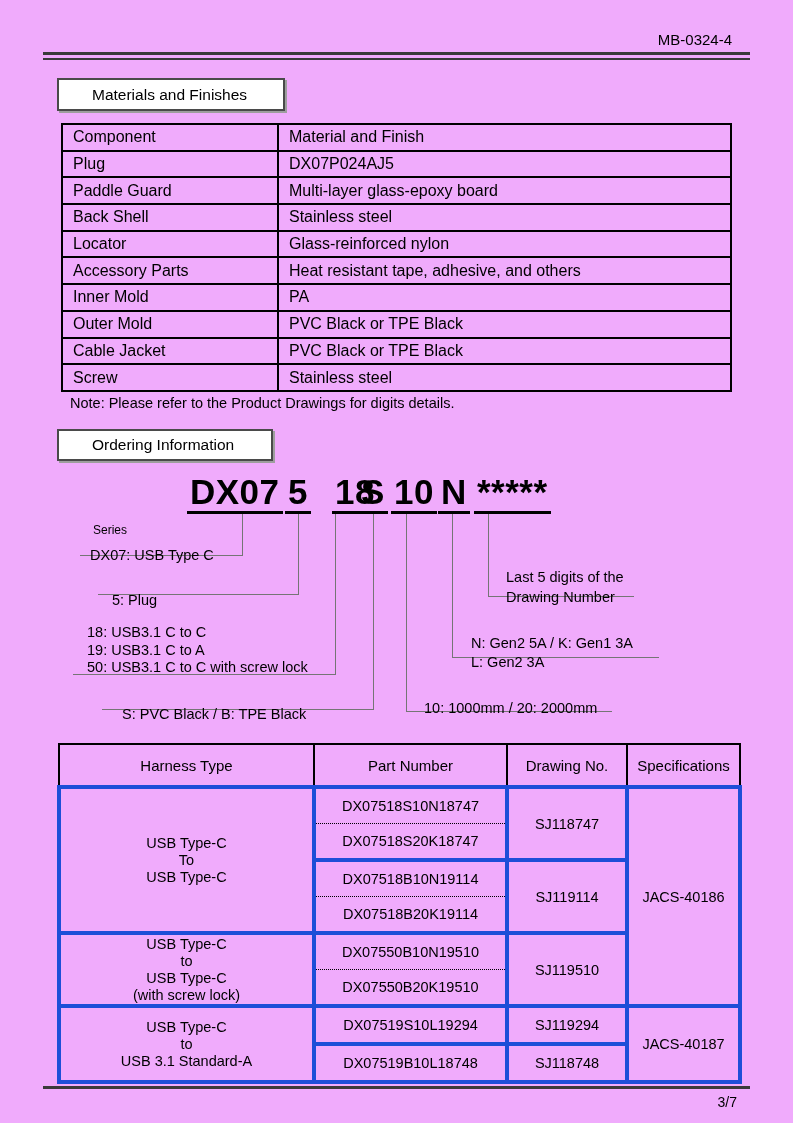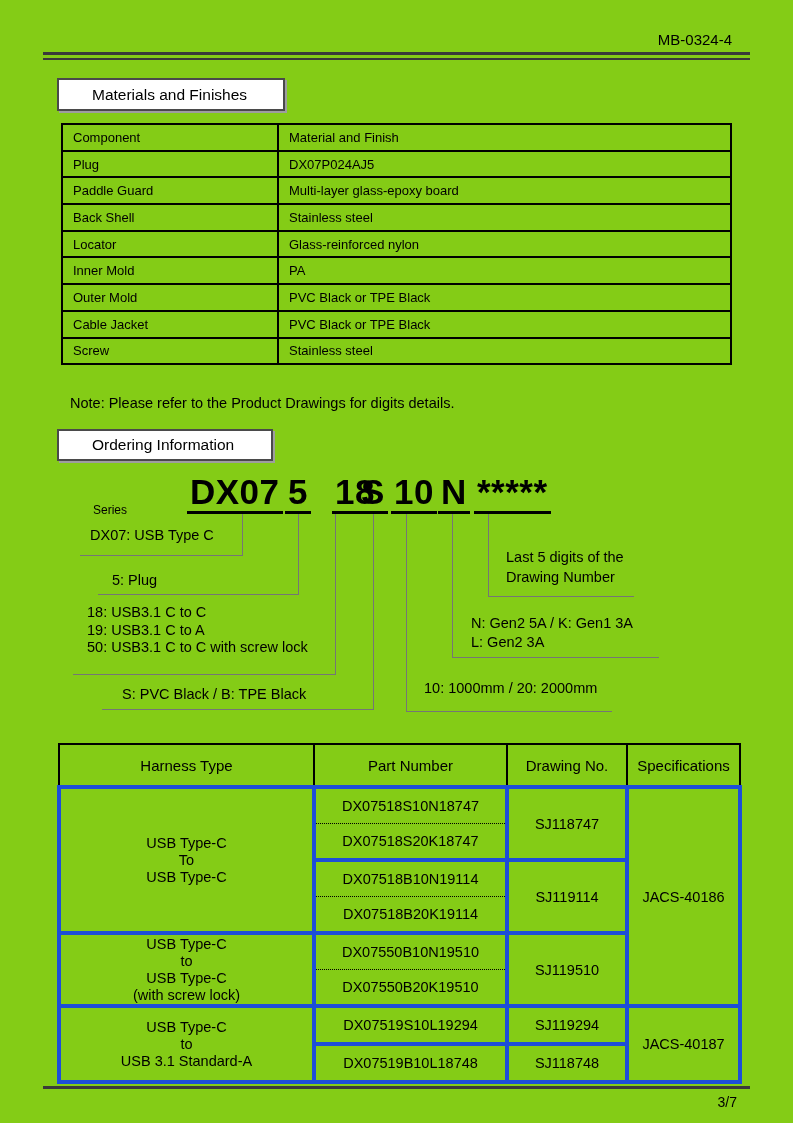--- a/index.html
+++ b/index.html
@@ -1,42 +1,42 @@
 <!DOCTYPE html>
 <html><head>
 <meta charset="utf-8">
 <style>
   html,body{margin:0;padding:0;background:#e8e8e8;}
   .page{
-    position:relative;width:793px;height:1123px;background:#84cc16;
+    position:relative;width:793px;height:1123px;background:#f0abfc;
     font-family:"Liberation Sans","DejaVu Sans",sans-serif;color:#000;
     margin:0 auto;overflow:hidden;
   }
   
   .doc-number{position:absolute;top:31px;right:61px;font-size:15px;}
   .rule-top{position:absolute;left:43px;top:52px;width:707px;height:8px;
     border-top:3px solid #3a3a3a;border-bottom:2px solid #3a3a3a;box-sizing:border-box;}
   
   .section-box{position:absolute;border:2px solid #4a4a4a;box-shadow:2px 2px 0 #9e9e9e;
     background:#fff;display:flex;align-items:center;font-size:15.5px;
     padding-left:33px;box-sizing:border-box;}
   #materials-box{left:57px;top:78px;width:228px;height:33px;}
   #ordering-box{left:57px;top:429px;width:216px;height:32px;}
   
   .materials-table{position:absolute;left:61px;top:123px;width:669px;
-    border-collapse:collapse;table-layout:fixed;font-size:13px;}
+    border-collapse:collapse;table-layout:fixed;font-size:16px;}
   .materials-table td{border:2px solid #000;height:24.7px;padding:0 4px 0 10px;
     vertical-align:middle;overflow:hidden;white-space:nowrap;}
   .materials-note{position:absolute;left:70px;top:395px;font-size:14.5px;}
   
   .pn-seg{position:absolute;top:474px;font-size:35px;font-weight:bold;line-height:36px;
     border-bottom:3px solid #000;padding:0 3px 1px 3px;letter-spacing:0.5px;}
   .vline{position:absolute;width:0;border-left:1.5px solid #757575;}
   .hline{position:absolute;height:0;border-top:1.5px solid #757575;}
-  .co-label{position:absolute;font-size:14.5px;line-height:17.5px;white-space:nowrap;}
+  .co-label{position:absolute;font-size:14.5px;line-height:17.5px;white-space:nowrap;margin-top:20px;}
   .co-small{font-size:12px;}
   
   .harness-table{position:absolute;left:57px;top:743px;width:681px;
     border-collapse:collapse;table-layout:fixed;font-size:14.5px;text-align:center;}
   .harness-table th{border:2px solid #000;height:38px;font-weight:normal;font-size:15px;}
   .harness-table td{border:4px solid #1d4ed8;height:34px;padding:0;vertical-align:middle;}
   .harness-table td.dot-b{border-bottom:1px dotted #000;}
   .harness-table td.dot-t{border-top:1px dotted #000;}
   .cell-lines div{line-height:17px;}
   
@@ -74,20 +74,24 @@
           <td>Paddle Guard</td>
           <td>Multi-layer glass-epoxy board</td>
         </tr>
     <tr>
           <td>Back Shell</td>
           <td>Stainless steel</td>
         </tr>
     <tr>
           <td>Locator</td>
           <td>Glass-reinforced nylon</td>
+        </tr>
+    <tr>
+          <td>Accessory Parts</td>
+          <td>Heat resistant tape, adhesive, and others</td>
         </tr>
     <tr>
           <td>Inner Mold</td>
           <td>PA</td>
         </tr>
     <tr>
           <td>Outer Mold</td>
           <td>PVC Black or TPE Black</td>
         </tr>
     <tr>

